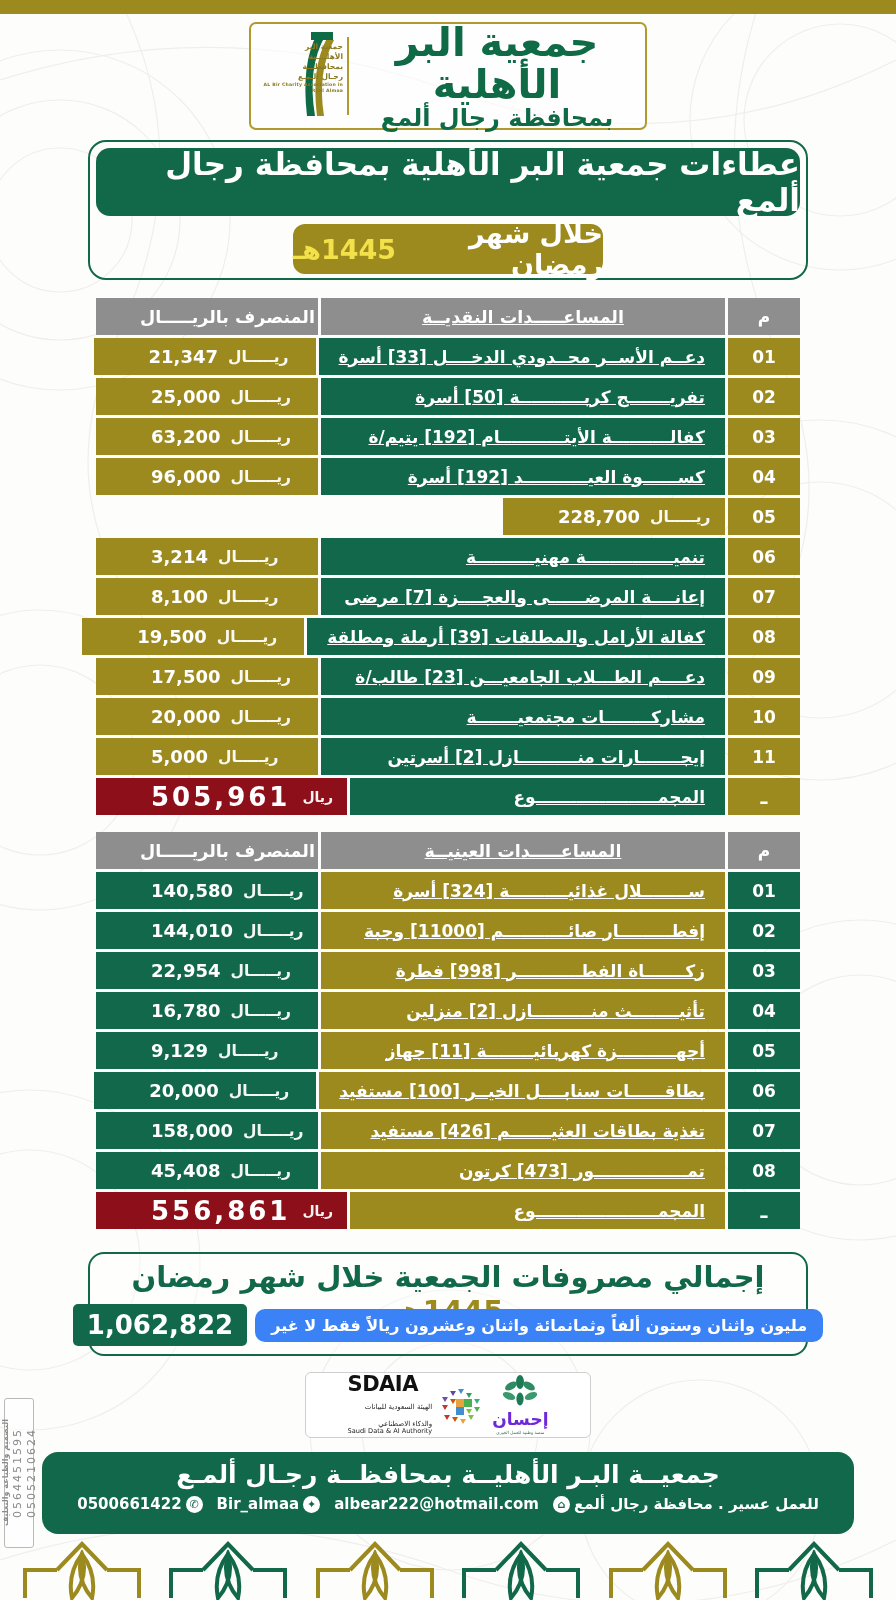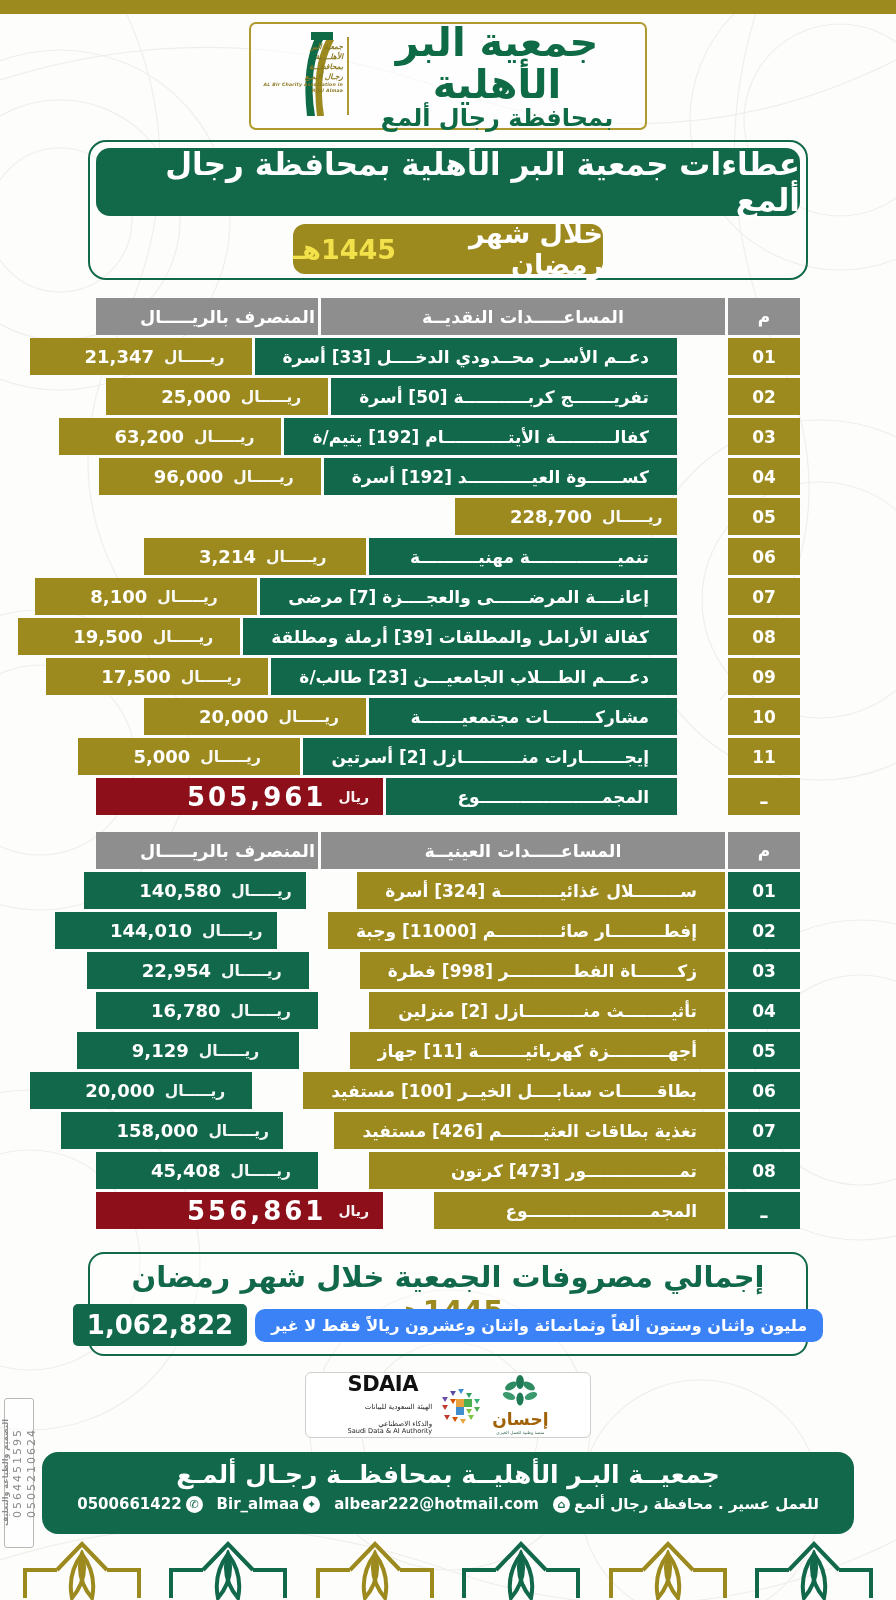--- a/index.html
+++ b/index.html
@@ -48,21 +48,20 @@
   }
   .logo-line2 {
     font-size: 24px; font-weight: bold; color: #0e6b45;
     letter-spacing: 3px; line-height: 1.1;
   }
   .logo-mini {
     position: absolute; right: 4px; top: 18px;
     text-align: right; width: 88px;
     color: #8c7a22; font-size: 7.5px; line-height: 1.32;
     font-weight: bold;
-    font-style: italic;
   }
   .logo-mini .en { color: #8c7a22; font-size: 4.6px; letter-spacing: .2px; }
 
   
   .banner {
     position: absolute; top: 148px; left: 96px;
     width: 704px; height: 68px;
     background: #12694a;
     border-radius: 14px;
     display: flex; align-items: center; justify-content: center;
@@ -87,43 +86,43 @@
     pointer-events: none;
   }
 
   
   .tbl { position: absolute; left: 96px; width: 704px; }
   #tbl1 { top: 298px; }
   #tbl2 { top: 832px; }
 
   .row { display: flex; flex-direction: row; gap: 3px; margin-bottom: 3px; height: 37px; }
   .c-idx  { flex: 0 0 72px; display: flex; align-items: center; justify-content: center; }
-  .c-desc { flex: 1 1 auto; display: flex; align-items: center; padding: 0 28px; }
+  .c-desc { flex: 1 1 auto; display: flex; align-items: center; padding: 0 20px; text-decoration: underline; }
   .c-amt  { flex: 0 0 222px; display: flex; align-items: center; padding-left: 41px; }
 
   .c-idx, .c-desc, .c-amt { color: #fff; font-size: 17px; font-weight: bold; }
 
   .hdr .c-idx, .hdr .c-desc, .hdr .c-amt { background: #8e8e8e; }
   .hdr .c-desc { justify-content: center; font-size: 17.5px; }
   .hdr .c-amt  { justify-content: center; font-size: 17.5px; }
 
   .green { background: #11684a; }
-  .gold  { background: #9c8a1e; margin-left: 48px; }
+  .gold  { background: #9c8a1e; }
   .red   { background: #8c0f19; }
 
   .amt-inner {
     display: flex; flex-direction: row-reverse;
     align-items: center; justify-content: flex-start;
     width: 100%; padding: 0 14px; gap: 10px;
   }
   .amt-num { font-size: 18px; font-weight: bold; direction: ltr; }
   .amt-cur { font-size: 15.5px; font-weight: bold; opacity: .95; }
 
   .total .c-desc { justify-content: flex-start; }
-  .total .amt-inner { justify-content: center; gap: 12px; margin-left: 36px; }
+  .total .amt-inner { justify-content: center; gap: 12px; }
   .total .amt-num { font-size: 26px; letter-spacing: 3px; }
   .total .amt-cur { font-size: 14px; }
   .total .c-idx { font-size: 20px; }
 
   .desc-txt { white-space: nowrap; }
 
   
   .grand {
     position: absolute; top: 1252px; left: 88px;
     width: 720px; height: 104px;
@@ -163,21 +162,21 @@
     display: flex; flex-direction: row-reverse;
     align-items: center; justify-content: center; gap: 10px;
     padding: 0 8px;
   }
   .sd-block { display: flex; flex-direction: row; align-items: center; gap: 6px; }
   .sd-text { text-align: left; }
   .sd-name { font-size: 21px; font-weight: bold; letter-spacing: -.5px; color: #111; line-height: 1; }
   .sd-ar { font-size: 7px; color: #222; line-height: 1.25; direction: rtl; text-align: right; margin-top: 8px; }
   .sd-en { font-size: 6.6px; color: #222; line-height: 1.2; direction: ltr; text-align: left; }
   .ihsan-block { text-align: center; }
-  .ihsan-name { font-size: 17px; font-weight: bold; color: #a16207; line-height: 1; }
+  .ihsan-name { font-size: 17px; font-weight: bold; color: #6d28d9; line-height: 1; }
   .ihsan-sub { font-size: 4.4px; color: #3a6b55; margin-top: 2px; }
 
   
   .footer {
     position: absolute; top: 1452px; left: 42px;
     width: 812px; height: 82px;
     background: #11684a; border-radius: 16px;
     color: #fff; text-align: center;
     padding-top: 8px;
   }

